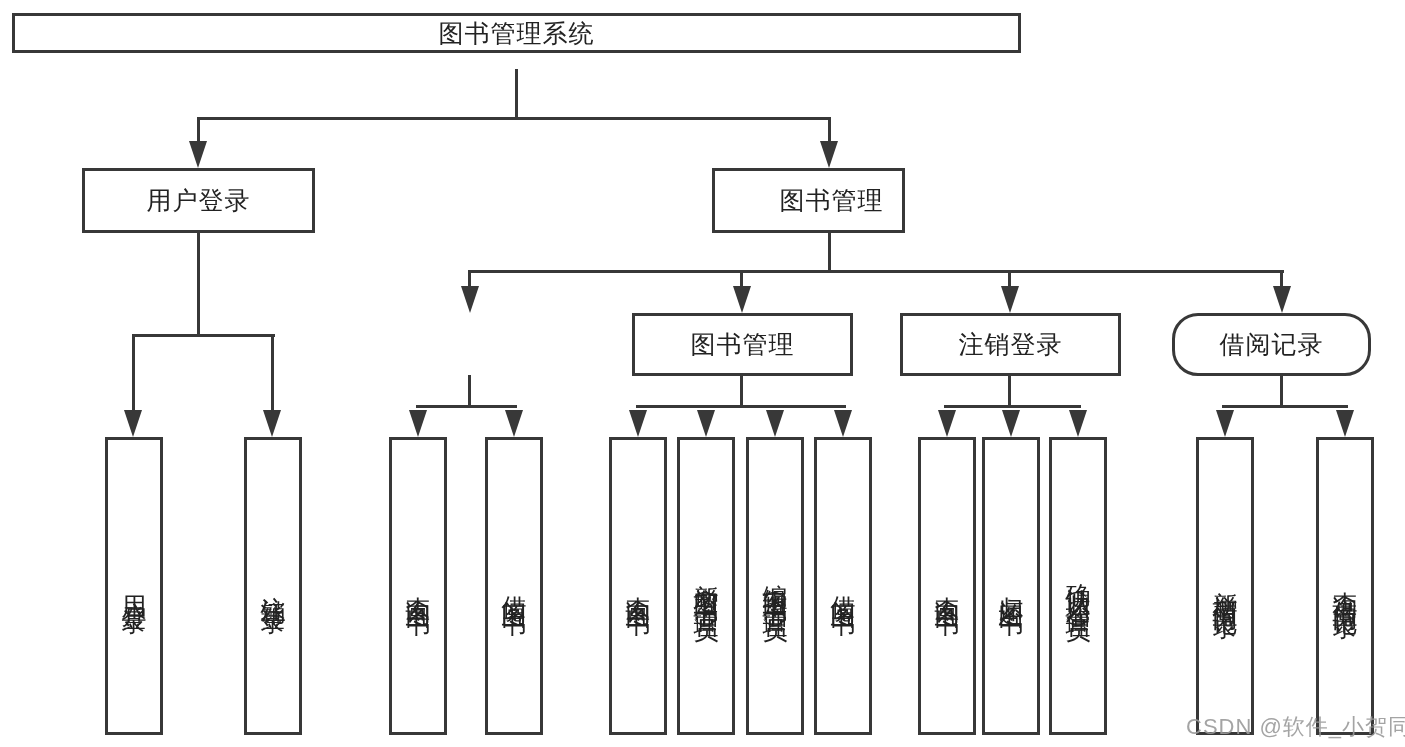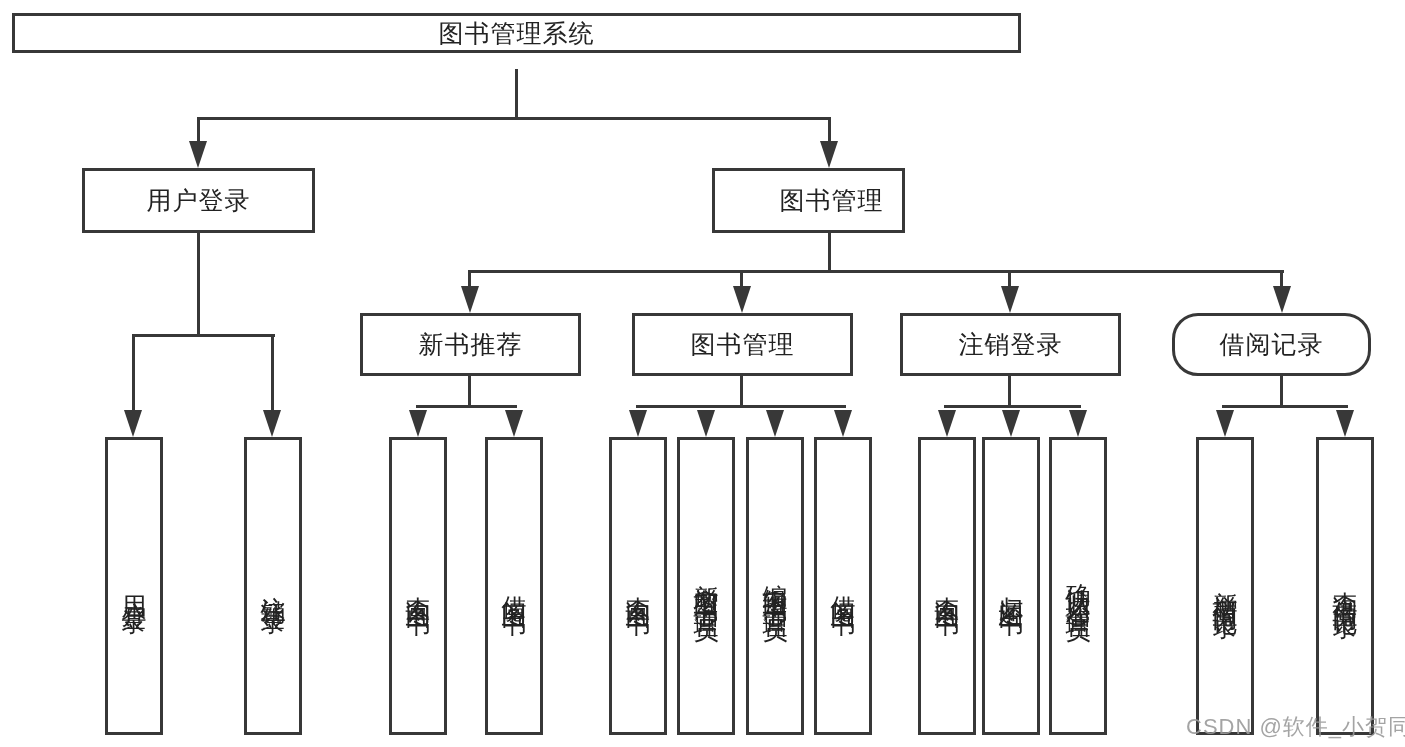--- a/index.html
+++ b/index.html
@@ -76,23 +76,20 @@
   <div class="hl" style="left:468px;top:270px;width:816px;"></div>
   <div class="vl" style="left:468px;top:270px;height:19px;"></div>
   <div class="arr" style="left:461px;top:286px;"></div>
   <div class="vl" style="left:740px;top:270px;height:19px;"></div>
   <div class="arr" style="left:733px;top:286px;"></div>
   <div class="vl" style="left:1008px;top:270px;height:19px;"></div>
   <div class="arr" style="left:1001px;top:286px;"></div>
   <div class="vl" style="left:1280px;top:270px;height:19px;"></div>
   <div class="arr" style="left:1273px;top:286px;"></div>
 
-  <div class="box" style="left:360px;top:313px;width:221px;height:63px;">
-    <span class="hlabel">新书推荐</span>
-  </div>
   <div class="box" style="left:632px;top:313px;width:221px;height:63px;">
     <span class="hlabel">图书管理</span>
   </div>
   <div class="box" style="left:900px;top:313px;width:221px;height:63px;">
     <span class="hlabel">注销登录</span>
   </div>
   <div class="box" style="left:1172px;top:313px;width:199px;height:63px;border-radius:26px;">
     <span class="hlabel">借阅记录</span>
   </div>
 

